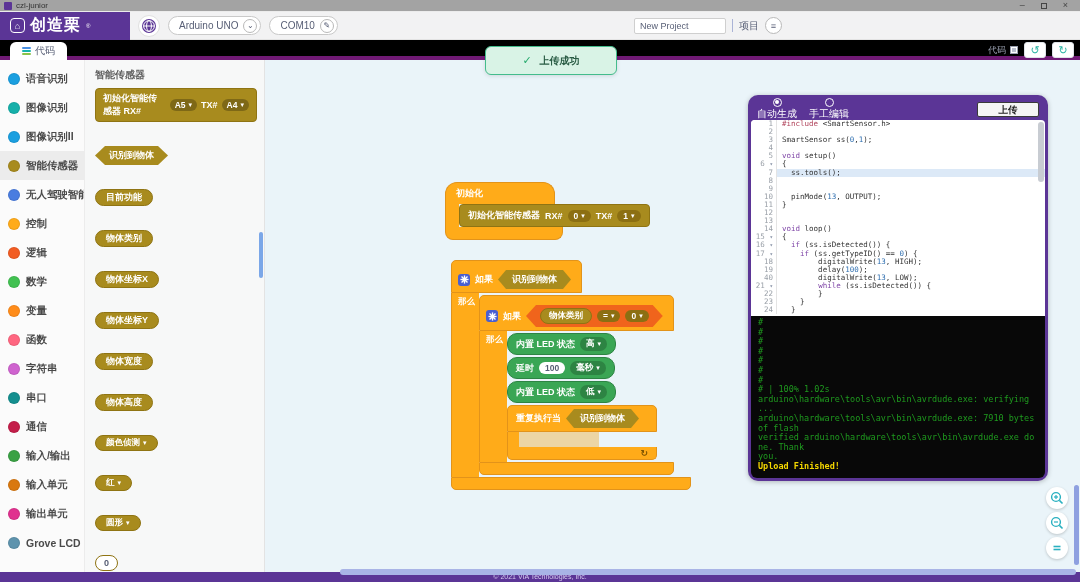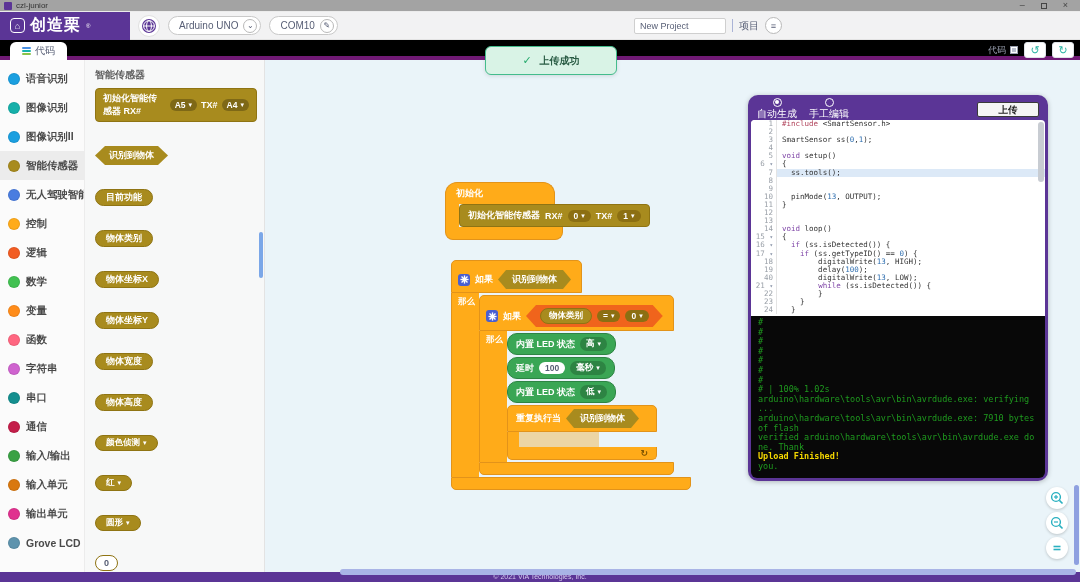--- a/index.html
+++ b/index.html
@@ -503,22 +503,22 @@
           <div class="con-line">#</div>
           <div class="con-line">#</div>
           <div class="con-line">#</div>
           <div class="con-line">#</div>
           <div class="con-line">#</div>
           <div class="con-line">#</div>
           <div class="con-line"># | 100% 1.02s</div>
           <div class="con-line">arduino\hardware\tools\avr\bin\avrdude.exe: verifying ...</div>
           <div class="con-line">arduino\hardware\tools\avr\bin\avrdude.exe: 7910 bytes of flash</div>
           <div class="con-line">verified  arduino\hardware\tools\avr\bin\avrdude.exe done. Thank</div>
+          <div class="con-line">you.</div>
           <div class="con-line yellow">Upload Finished!</div>
-          <div class="con-line">you.</div>
         </div>
     </div>
   </div>
 
   <div class="zoom-ctrl zc1">
     <svg width="14" height="14" viewBox="0 0 14 14">
       <circle cx="6" cy="6" r="4.4" fill="none" stroke="#29b0c0" stroke-width="1.4"></circle>
       <line x1="9.4" y1="9.4" x2="12.5" y2="12.5" stroke="#29b0c0" stroke-width="1.6"></line>
       <line x1="4" y1="6" x2="8" y2="6" stroke="#29b0c0" stroke-width="1.2"></line>
       <line x1="6" y1="4" x2="6" y2="8" stroke="#29b0c0" stroke-width="1.2"></line>

